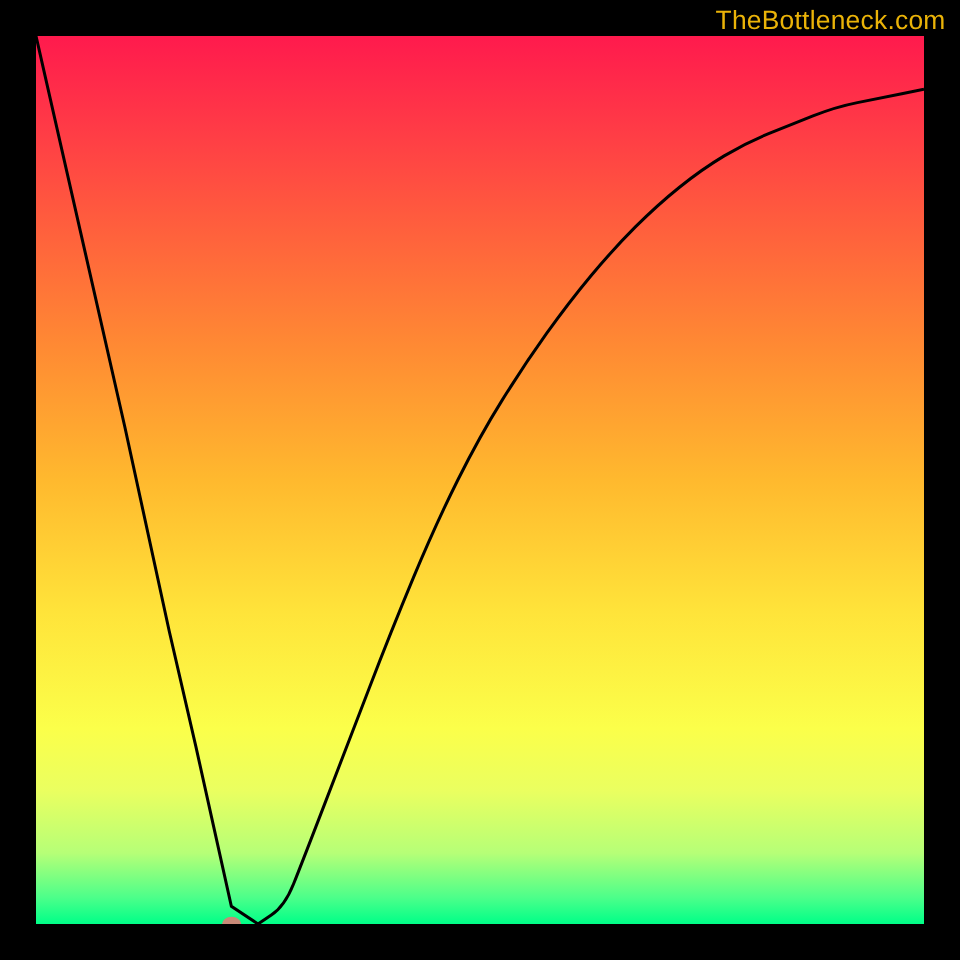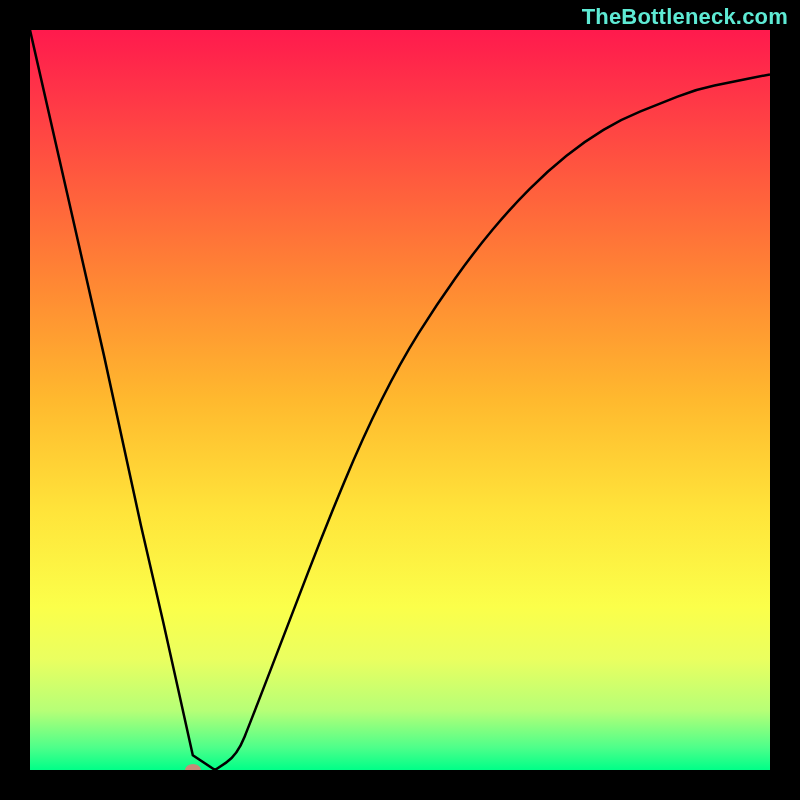--- a/index.html
+++ b/index.html
@@ -13,23 +13,23 @@
   .frame {
     position: relative;
     width: 800px;
     height: 800px;
     background: #000;
   }
   .watermark {
     position: absolute;
     top: 4px;
     right: 12px;
-    color: #5eead4;
+    color: #eab308;
     font-size: 22px;
-    font-weight: 700;
+    font-weight: 400;
     letter-spacing: 0.2px;
     z-index: 10;
     text-align: right;
   }
   .plot-area {
     position: absolute;
     left: 30px;
     top: 30px;
     width: 740px;
     height: 740px;

